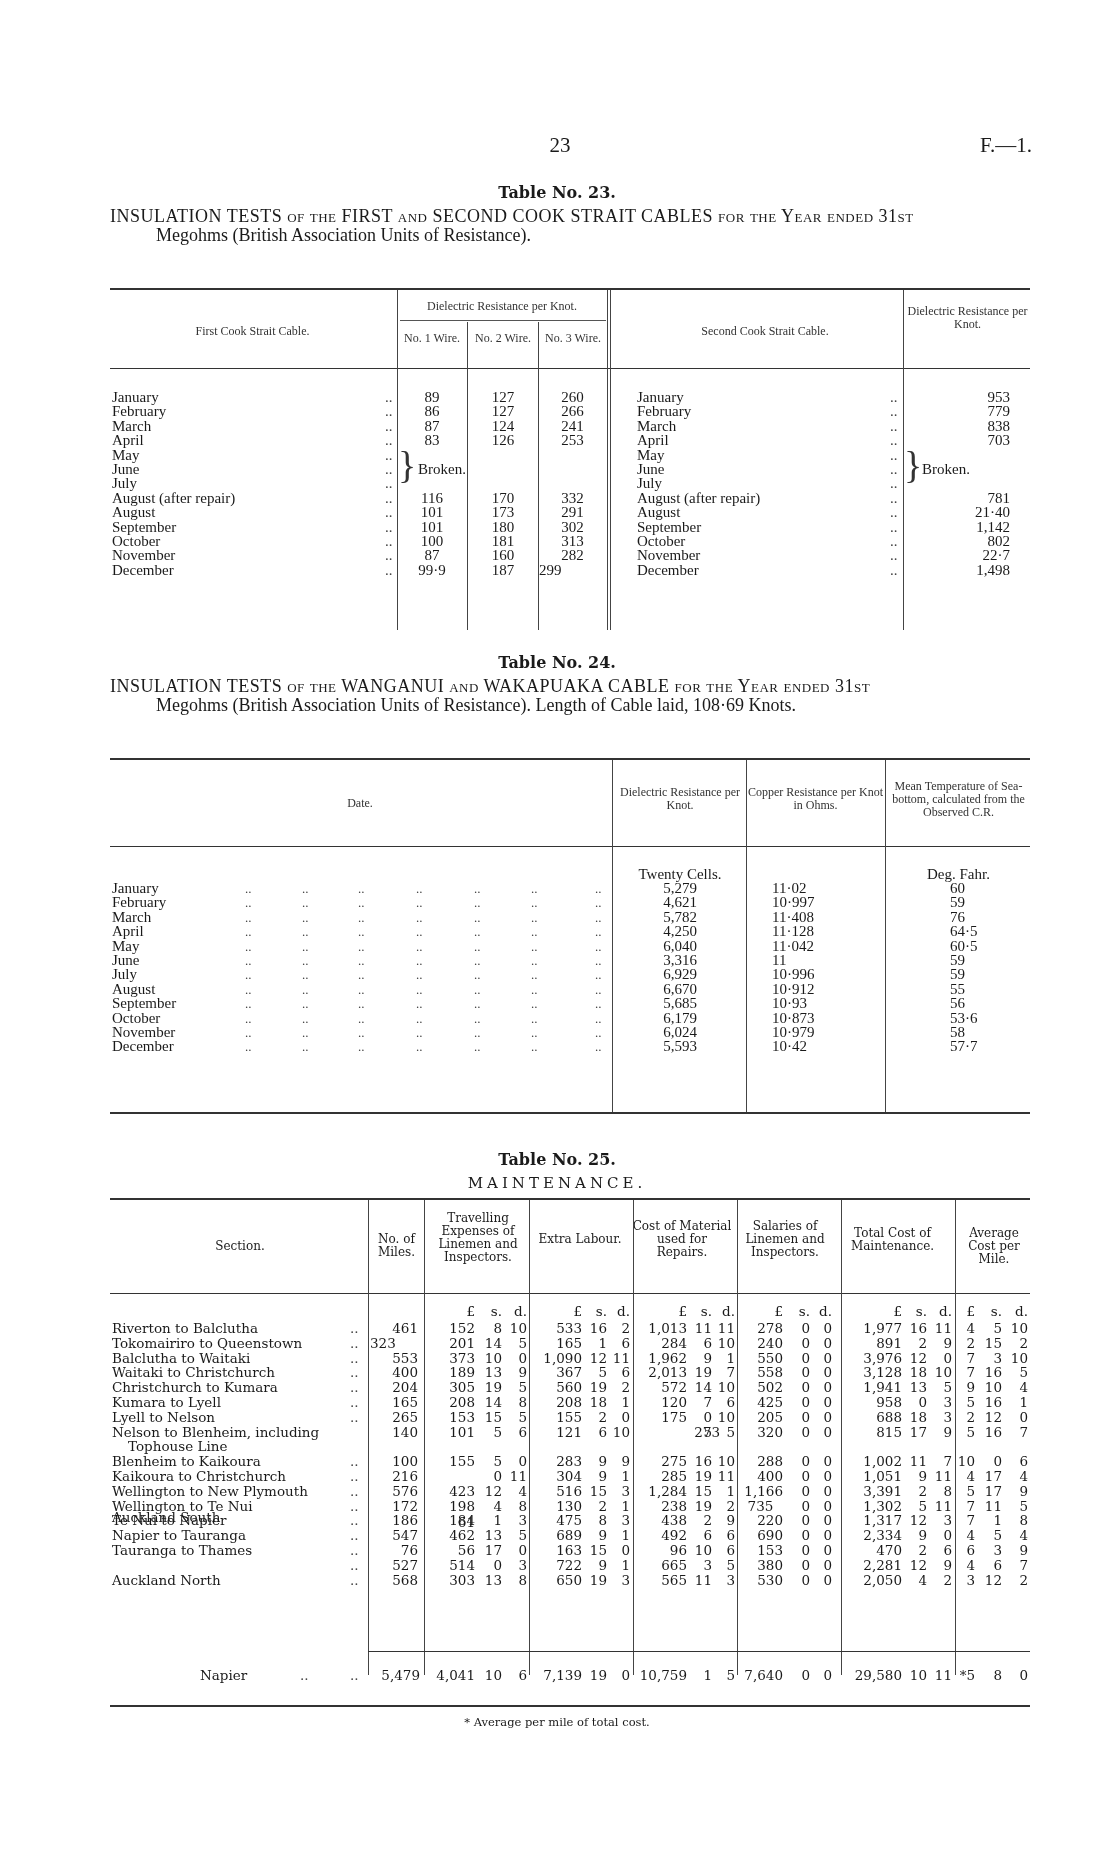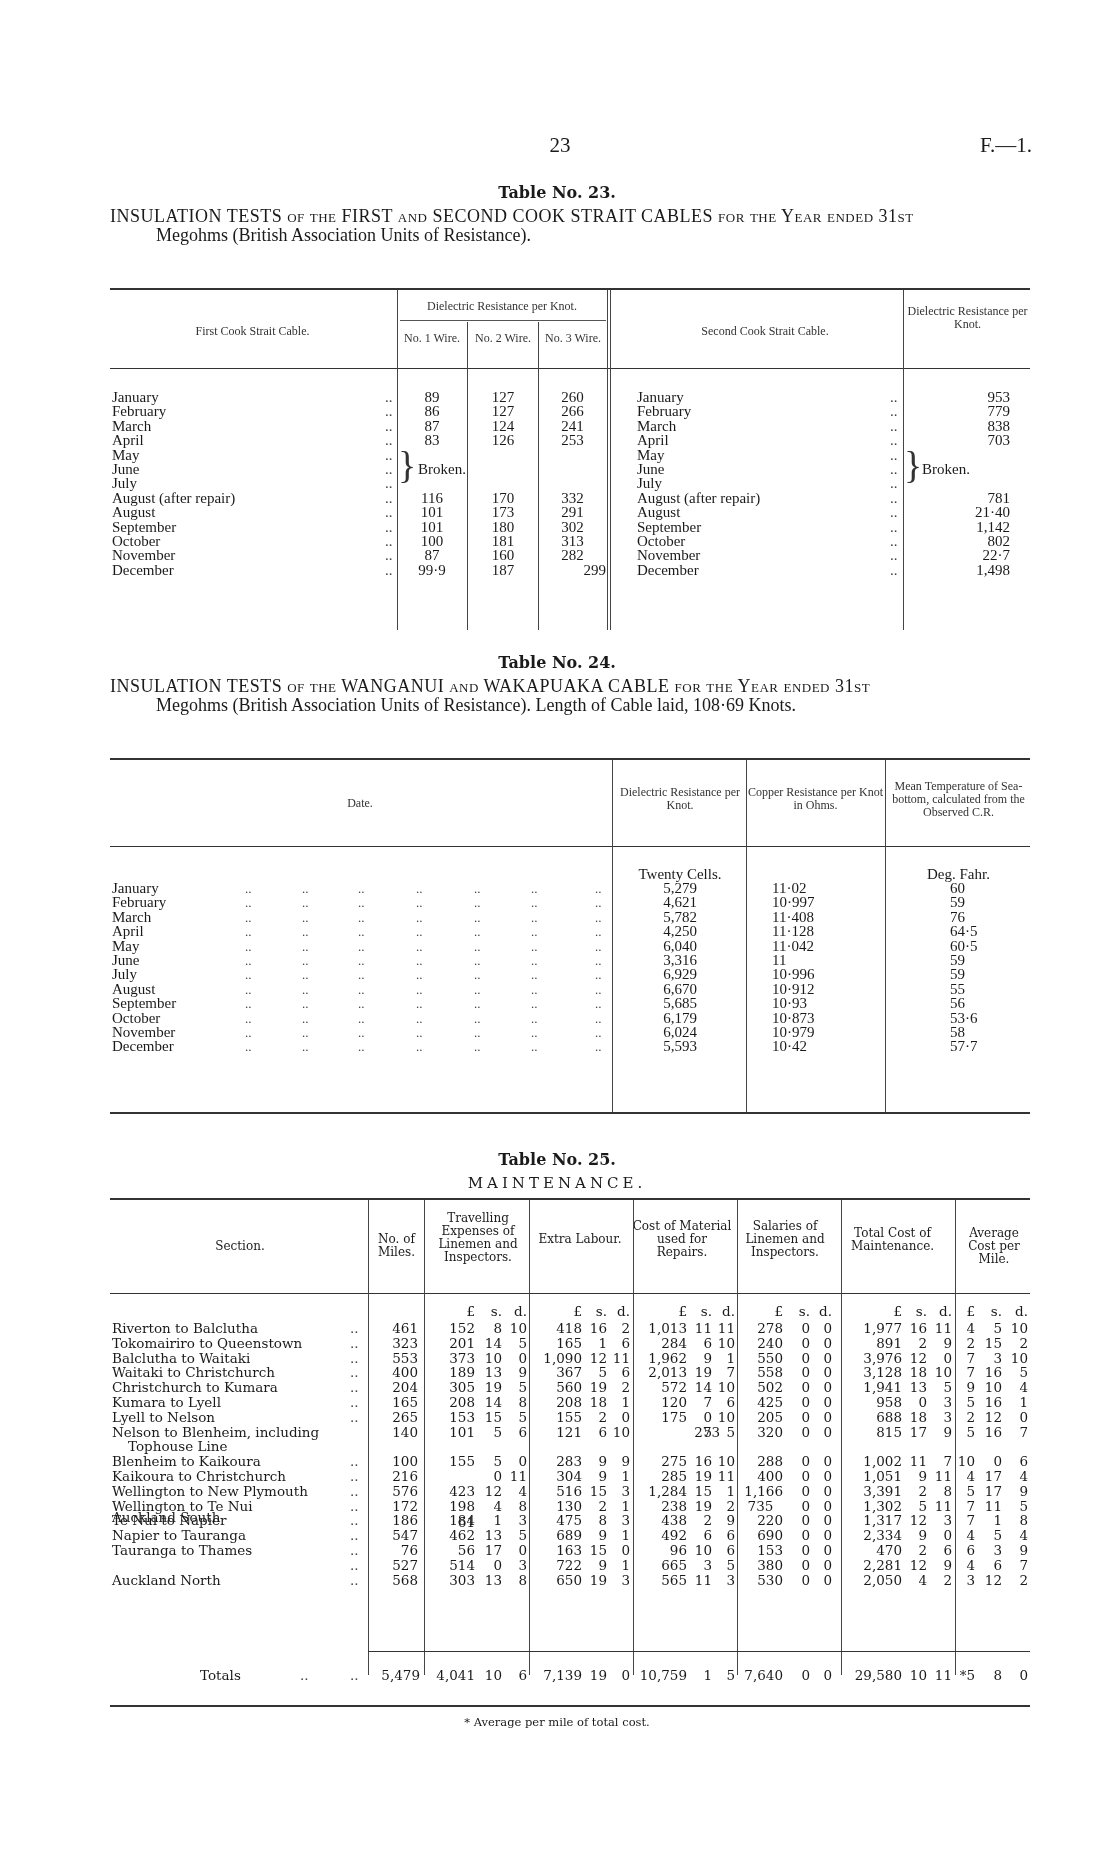--- a/index.html
+++ b/index.html
@@ -110,21 +110,21 @@
       <div class="abs row" style="left:539px; top:533px; width:67px; text-align:center;">313</div>
       <div class="abs row" style="left:112px; top:547.4px;">November</div>
       <div class="abs row" style="left:385px; top:547.4px; color:#444;">..</div>
       <div class="abs row" style="left:398px; top:547.4px; width:68px; text-align:center;">87</div>
       <div class="abs row" style="left:468px; top:547.4px; width:70px; text-align:center;">160</div>
       <div class="abs row" style="left:539px; top:547.4px; width:67px; text-align:center;">282</div>
       <div class="abs row" style="left:112px; top:561.8px;">December</div>
       <div class="abs row" style="left:385px; top:561.8px; color:#444;">..</div>
       <div class="abs row" style="left:398px; top:561.8px; width:68px; text-align:center;">99·9</div>
       <div class="abs row" style="left:468px; top:561.8px; width:70px; text-align:center;">187</div>
-      <div class="abs row" style="left:539px; top:561.8px; width:67px; text-align:right;">299</div>
+      <div class="abs row" style="left:539px; top:561.8px; width:67px; text-align:left;">299</div>
       <div class="abs row" style="left:637px; top:389px;">January</div>
       <div class="abs row" style="left:890px; top:389px; color:#444;">..</div>
       <div class="abs row" style="left:905px; top:389px; width:105px; text-align:right;">953</div>
       <div class="abs row" style="left:637px; top:403.4px;">February</div>
       <div class="abs row" style="left:890px; top:403.4px; color:#444;">..</div>
       <div class="abs row" style="left:905px; top:403.4px; width:105px; text-align:right;">779</div>
       <div class="abs row" style="left:637px; top:417.8px;">March</div>
       <div class="abs row" style="left:890px; top:417.8px; color:#444;">..</div>
       <div class="abs row" style="left:905px; top:417.8px; width:105px; text-align:right;">838</div>
       <div class="abs row" style="left:637px; top:432.2px;">April</div>
@@ -362,38 +362,38 @@
       <div class="abs t25" style="top:1303px; left:928px; width:24px; text-align:right;">d.</div>
       <div class="abs t25" style="top:1303px; left:957px; width:18px; text-align:right;">£</div>
       <div class="abs t25" style="top:1303px; left:980px; width:22px; text-align:right;">s.</div>
       <div class="abs t25" style="top:1303px; left:1004px; width:24px; text-align:right;">d.</div>
       <div class="abs t25" style="top:1320px; left:112px;">Riverton to Balclutha</div>
       <div class="abs t25" style="top:1320px; left:350px; color:#444;">..</div>
       <div class="abs t25" style="top:1320px; left:370px; width:48px; text-align:right;">461</div>
       <div class="abs t25" style="top:1320px; left:430px; width:45px; text-align:right;">152</div>
       <div class="abs t25" style="top:1320px; left:480px; width:22px; text-align:right;">8</div>
       <div class="abs t25" style="top:1320px; left:505px; width:22px; text-align:right;">10</div>
-      <div class="abs t25" style="top:1320px; left:530px; width:52px; text-align:right;">418</div>
+      <div class="abs t25" style="top:1320px; left:530px; width:52px; text-align:right;">533</div>
       <div class="abs t25" style="top:1320px; left:585px; width:22px; text-align:right;">16</div>
       <div class="abs t25" style="top:1320px; left:610px; width:20px; text-align:right;">2</div>
       <div class="abs t25" style="top:1320px; left:635px; width:52px; text-align:right;">1,013</div>
       <div class="abs t25" style="top:1320px; left:690px; width:22px; text-align:right;">11</div>
       <div class="abs t25" style="top:1320px; left:713px; width:22px; text-align:right;">11</div>
       <div class="abs t25" style="top:1320px; left:738px; width:45px; text-align:right;">278</div>
       <div class="abs t25" style="top:1320px; left:790px; width:20px; text-align:right;">0</div>
       <div class="abs t25" style="top:1320px; left:812px; width:20px; text-align:right;">0</div>
       <div class="abs t25" style="top:1320px; left:842px; width:60px; text-align:right;">1,977</div>
       <div class="abs t25" style="top:1320px; left:905px; width:22px; text-align:right;">16</div>
       <div class="abs t25" style="top:1320px; left:928px; width:24px; text-align:right;">11</div>
       <div class="abs t25" style="top:1320px; left:957px; width:18px; text-align:right;">4</div>
       <div class="abs t25" style="top:1320px; left:980px; width:22px; text-align:right;">5</div>
       <div class="abs t25" style="top:1320px; left:1004px; width:24px; text-align:right;">10</div>
       <div class="abs t25" style="top:1334.8px; left:112px;">Tokomairiro to Queenstown</div>
       <div class="abs t25" style="top:1334.8px; left:350px; color:#444;">..</div>
-      <div class="abs t25" style="top:1334.8px; left:370px; width:48px; text-align:right;">323</div>
+      <div class="abs t25" style="top:1334.8px; left:370px; width:48px; text-align:left;">323</div>
       <div class="abs t25" style="top:1334.8px; left:430px; width:45px; text-align:right;">201</div>
       <div class="abs t25" style="top:1334.8px; left:480px; width:22px; text-align:right;">14</div>
       <div class="abs t25" style="top:1334.8px; left:505px; width:22px; text-align:right;">5</div>
       <div class="abs t25" style="top:1334.8px; left:530px; width:52px; text-align:right;">165</div>
       <div class="abs t25" style="top:1334.8px; left:585px; width:22px; text-align:right;">1</div>
       <div class="abs t25" style="top:1334.8px; left:610px; width:20px; text-align:right;">6</div>
       <div class="abs t25" style="top:1334.8px; left:635px; width:52px; text-align:right;">284</div>
       <div class="abs t25" style="top:1334.8px; left:690px; width:22px; text-align:right;">6</div>
       <div class="abs t25" style="top:1334.8px; left:713px; width:22px; text-align:right;">10</div>
       <div class="abs t25" style="top:1334.8px; left:738px; width:45px; text-align:right;">240</div>
@@ -713,21 +713,21 @@
       <div class="abs t25" style="top:1571.6px; left:713px; width:22px; text-align:right;">3</div>
       <div class="abs t25" style="top:1571.6px; left:738px; width:45px; text-align:right;">530</div>
       <div class="abs t25" style="top:1571.6px; left:790px; width:20px; text-align:right;">0</div>
       <div class="abs t25" style="top:1571.6px; left:812px; width:20px; text-align:right;">0</div>
       <div class="abs t25" style="top:1571.6px; left:842px; width:60px; text-align:right;">2,050</div>
       <div class="abs t25" style="top:1571.6px; left:905px; width:22px; text-align:right;">4</div>
       <div class="abs t25" style="top:1571.6px; left:928px; width:24px; text-align:right;">2</div>
       <div class="abs t25" style="top:1571.6px; left:957px; width:18px; text-align:right;">3</div>
       <div class="abs t25" style="top:1571.6px; left:980px; width:22px; text-align:right;">12</div>
       <div class="abs t25" style="top:1571.6px; left:1004px; width:24px; text-align:right;">2</div>
-      <div class="abs t25" style="top:1667px; left:200px;">Totals</div>
+      <div class="abs t25" style="top:1667px; left:200px;">Napier</div>
       <div class="abs t25" style="top:1667px; left:300px; color:#444;">..</div>
       <div class="abs t25" style="top:1667px; left:350px; color:#444;">..</div>
       <div class="abs t25" style="top:1667px; left:370px; width:50px; text-align:right;">5,479</div>
       <div class="abs t25" style="top:1667px; left:430px; width:45px; text-align:right;">4,041</div>
       <div class="abs t25" style="top:1667px; left:480px; width:22px; text-align:right;">10</div>
       <div class="abs t25" style="top:1667px; left:505px; width:22px; text-align:right;">6</div>
       <div class="abs t25" style="top:1667px; left:530px; width:52px; text-align:right;">7,139</div>
       <div class="abs t25" style="top:1667px; left:585px; width:22px; text-align:right;">19</div>
       <div class="abs t25" style="top:1667px; left:610px; width:20px; text-align:right;">0</div>
       <div class="abs t25" style="top:1667px; left:635px; width:52px; text-align:right;">10,759</div>

